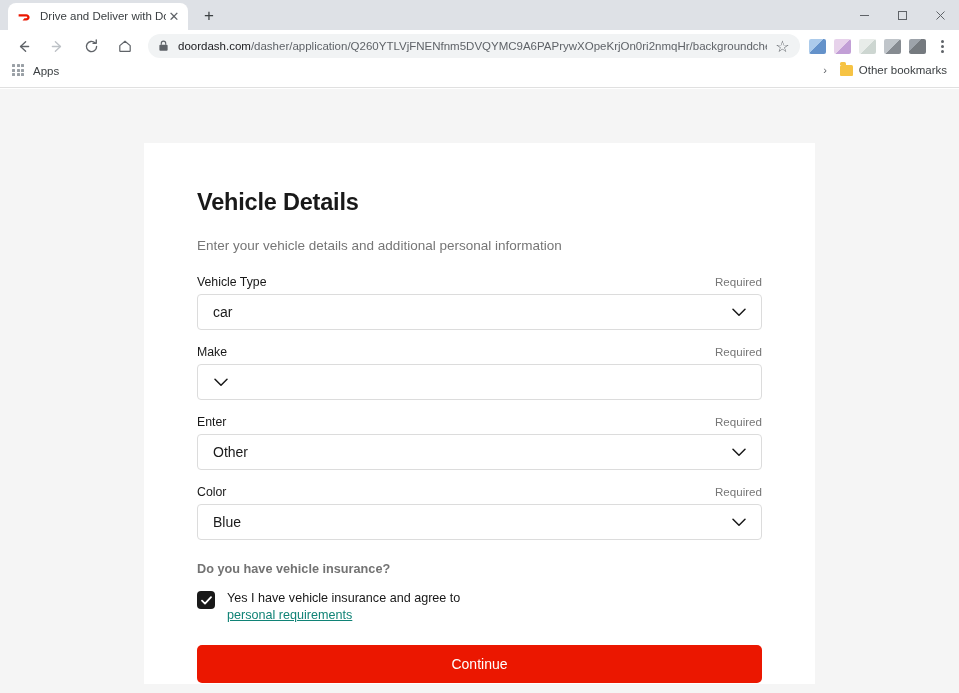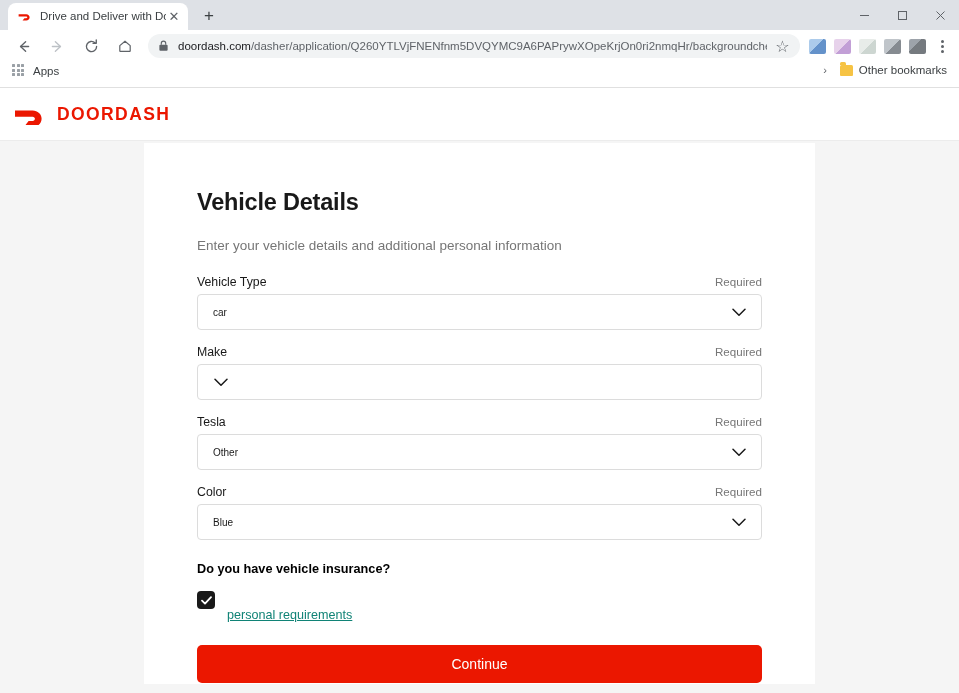--- a/index.html
+++ b/index.html
@@ -232,30 +232,30 @@
     height: 36px;
     border: 1px solid #dcdcdc;
     border-radius: 4px;
     background: #fff;
     display: flex;
     align-items: center;
     padding: 0 14px 0 15px;
     cursor: pointer;
   }
   .select-value {
-    font-size: 10px;
+    font-size: 14px;
     color: #191919;
     flex: 1 1 auto;
   }
   .chev { flex: 0 0 16px; display:flex; align-items:center; justify-content:center; }
 
   .insurance-q {
     font-size: 12.7px;
     font-weight: bold;
-    color: #000000;
+    color: #737373;
     margin: 22px 0 14px 0;
   }
   .check-row { display: flex; align-items: flex-start; }
   .checkbox {
     width: 18px; height: 18px;
     flex: 0 0 18px;
     background: #191919;
     border-radius: 4px;
     display: flex;
     align-items: center;
@@ -398,30 +398,20 @@
       <span class="overflow-chev">›</span>
       <div class="bm-item">
         <span class="folder"></span>
         <span>Other bookmarks</span>
       </div>
     </div>
   </div>
 
   <div class="viewport">
 
-    <div class="site-header">
-      <div class="dd-logo">
-        <span class="dd-mark">
-          <svg width="33" height="20" viewBox="0 0 33 20">
-            <path d="M1 5.6h17.6c5.1 0 9 3.6 9 8.2 0 4.6-3.9 8.2-9 8.2H10l4.6-6.1h4c1.4 0 2.3-1 2.3-2.1s-.9-2.1-2.3-2.1H1V5.6z" fill="#eb1700"></path>
-          </svg>
-        </span>
-        <span class="dd-word">DOORDASH</span>
-      </div>
-    </div>
 
     <div class="card">
       <h1 class="title">Vehicle Details</h1>
       <p class="subtitle">Enter your vehicle details and additional personal information</p>
 
       <div class="field">
         <div class="field-head">
           <span class="field-label">Vehicle Type</span>
           <span class="field-req">Required</span>
         </div>
@@ -444,21 +434,21 @@
           <span class="chev">
             <svg width="14" height="9" viewBox="0 0 14 9">
                 <path d="M1 1.2L7 7.2l6-6" fill="none" stroke="#191919" stroke-width="1.5" stroke-linecap="round" stroke-linejoin="round"></path>
               </svg>
           </span>
         </div>
       </div>
 
       <div class="field">
         <div class="field-head">
-          <span class="field-label">Tesla</span>
+          <span class="field-label">Enter</span>
           <span class="field-req">Required</span>
         </div>
         <div class="select">
           <span class="select-value">Other</span>
           <span class="chev">
             <svg width="14" height="9" viewBox="0 0 14 9">
                 <path d="M1 1.2L7 7.2l6-6" fill="none" stroke="#191919" stroke-width="1.5" stroke-linecap="round" stroke-linejoin="round"></path>
               </svg>
           </span>
         </div>
@@ -480,21 +470,21 @@
       </div>
 
       <div class="insurance-q">Do you have vehicle insurance?</div>
       <div class="check-row">
         <span class="checkbox">
           <svg width="11" height="9" viewBox="0 0 11 9">
               <path d="M1 4.6l3 3L10 1.2" fill="none" stroke="#fff" stroke-width="1.8" stroke-linecap="round" stroke-linejoin="round"></path>
             </svg>
         </span>
         <span class="check-text">
-          <br>
+          <span>Yes I have vehicle insurance and agree to</span><br>
           <span class="ins-link">personal requirements</span>
         </span>
       </div>
 
       <button class="continue-btn">Continue</button>
     </div>
 
   </div>
 </div>
 

